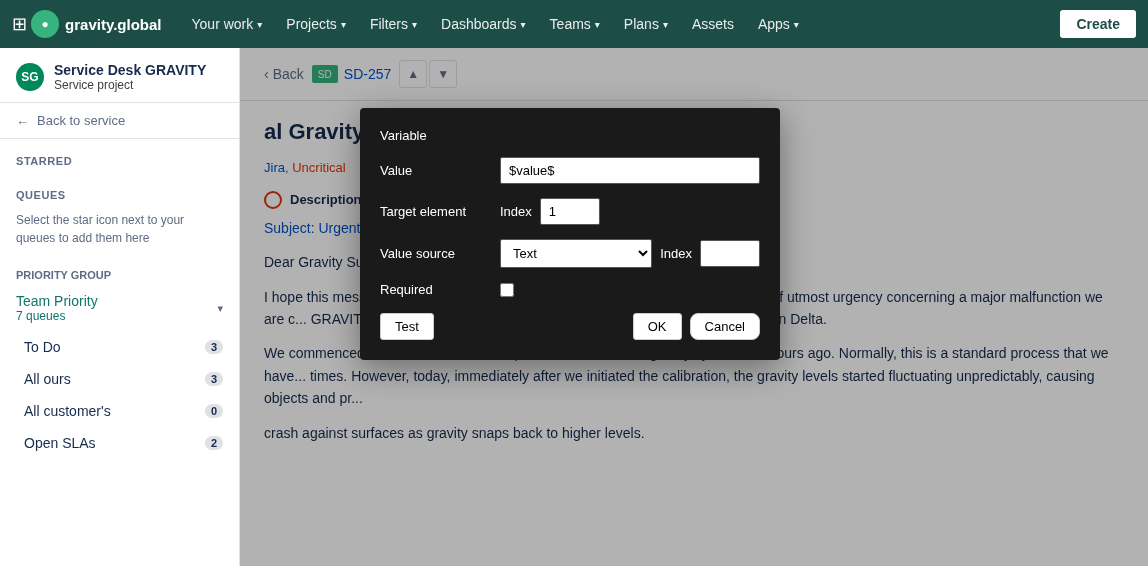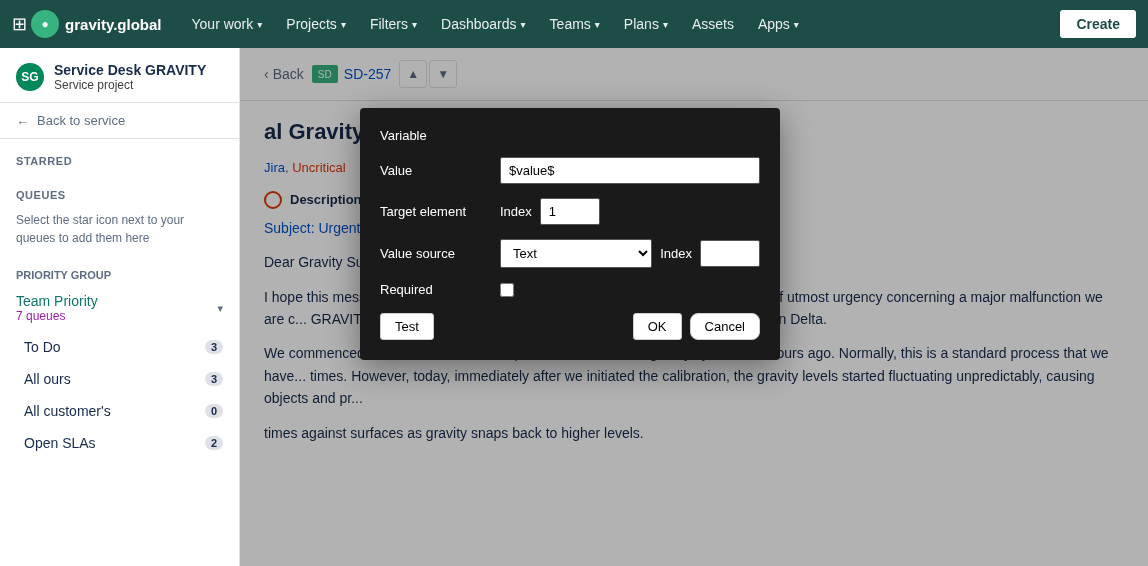--- a/index.html
+++ b/index.html
@@ -82,21 +82,21 @@
     .sidebar-group-title {
       padding: 10px 16px 4px;
       font-size: 11px; font-weight: 700; color: #5e6c84; text-transform: uppercase;
     }
     .sidebar-priority-group {
       padding: 8px 16px;
       display: flex; align-items: center; justify-content: space-between;
       cursor: pointer;
     }
     .sidebar-priority-name { font-size: 14px; font-weight: 400; color: #0f766e; }
-    .sidebar-priority-sub { font-size: 12px; color: #a21caf; }
+    .sidebar-priority-sub { font-size: 12px; color: #0f766e; }
     .sidebar-queue-item {
       padding: 8px 16px 8px 24px;
       display: flex; align-items: center; justify-content: space-between;
       cursor: pointer; font-size: 14px; color: #172b4d;
     }
     .sidebar-queue-count {
       background: #dfe1e6; color: #172b4d; font-size: 11px;
       padding: 1px 6px; border-radius: 10px; font-weight: 600;
     }
 
@@ -343,21 +343,21 @@
     <div class="issue-body">
       <div class="issue-desc-label">
         <span class="desc-circle"></span>
         <span>Description</span>
       </div>
       <div class="issue-text">
         <p><a class="link">Subject: Urgent Help Needed: Artificial Gravity Malfunction on Space Station Delta</a></p>
         <p>Dear Gravity Support Team,</p>
         <p>I hope this message finds you well. I am writing this support request with a matter of utmost urgency concerning a major malfunction we are c... GRAVITY artificial gravity system aboard the Orbital Research Space Station Delta.</p>
         <p>We commenced a routine calibration sequence of the artificial gravity system two hours ago. Normally, this is a standard process that we have... times. However, today, immediately after we initiated the calibration, the gravity levels started fluctuating unpredictably, causing objects and pr...</p>
-        <p>times against surfaces as gravity snaps back to higher levels.</p>
+        <p>crash against surfaces as gravity snaps back to higher levels.</p>
       </div>
     </div>
 
     <div class="modal-overlay">
       <div class="modal">
 
         <div class="modal-row">
           <label class="modal-label">Variable</label>
         </div>
 

